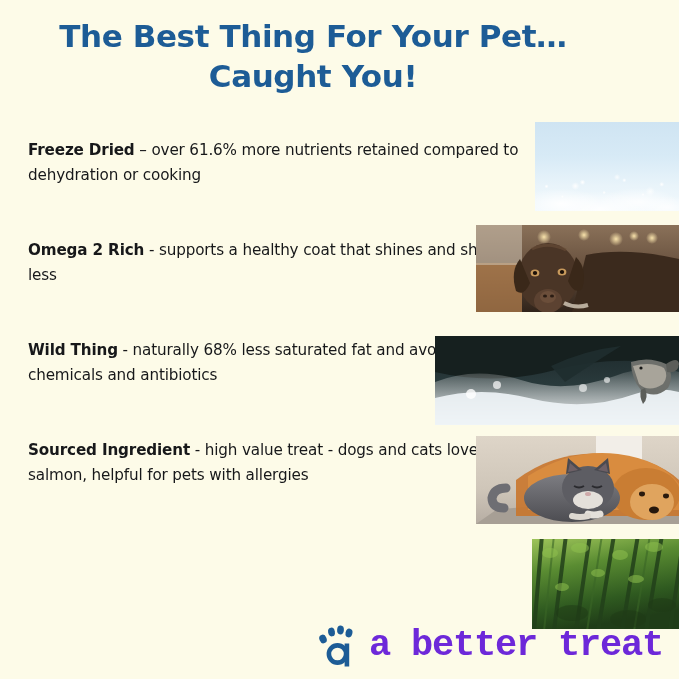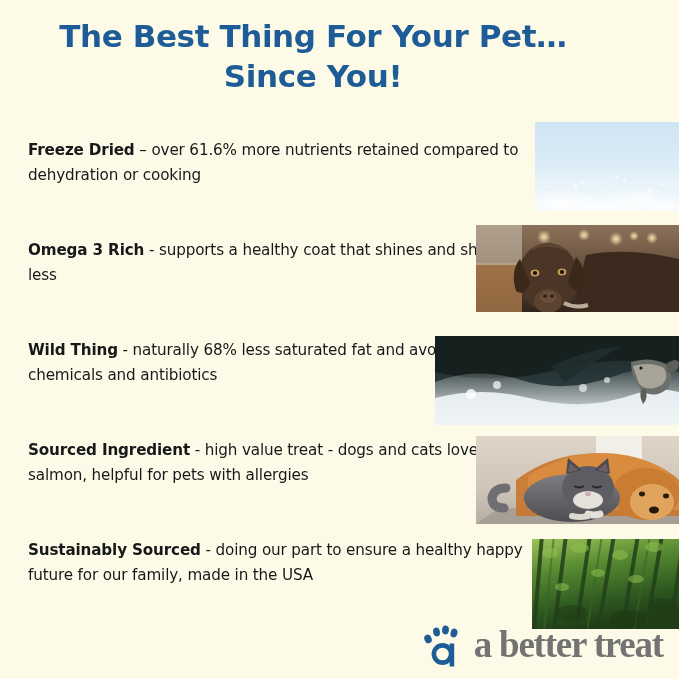--- a/index.html
+++ b/index.html
@@ -107,50 +107,50 @@
     display:flex;
     align-items:center;
     gap:4px;
   }
   .logo-mark{
     position:relative;
     width:48px; height:44px;
     flex:0 0 auto;
   }
   .logo-word{
-    color:#737373;
-    font-family:Liberation Serif, serif;
+    color:#6d28d9;
+    font-family:Liberation Mono, monospace;
     font-weight:bold;
     font-size:37px;
     line-height:42px;
     letter-spacing:-1.2px;
   }
 </style>
 </head>
 <body>
 
 <div class="title-block">
   <div class="title-line">The Best Thing For Your Pet…</div>
-  <div class="title-line">Since You!</div>
+  <div class="title-line">Caught You!</div>
 </div>
 
 <div class="features">
 
   <div class="feature" style="top:0;">
     <div class="feature-text">
       <b>Freeze Dried</b><span> – </span><span>over 61.6% more nutrients retained compared to dehydration or cooking</span>
     </div>
     <div class="photo ph-ice" style="left:535px; top:4px; width:144px; height:89px;">
         <div class="photo-inner"></div>
       </div>
   </div>
 
   <div class="feature" style="top:100px;">
     <div class="feature-text">
-      <b>Omega 3 Rich</b><span> - </span><span>supports a healthy coat that shines and sheds less</span>
+      <b>Omega 2 Rich</b><span> - </span><span>supports a healthy coat that shines and sheds less</span>
     </div>
     <div class="photo ph-dog" style="left:476px; top:7px; width:203px; height:87px;">
       <svg class="photo-inner" viewBox="0 0 203 87" preserveAspectRatio="none">
         <defs>
           <linearGradient id="dogbg" x1="0" y1="0" x2="0" y2="1">
             <stop offset="0%" stop-color="#8a7159"></stop>
               <stop offset="45%" stop-color="#6a5340"></stop>
               <stop offset="100%" stop-color="#30231a"></stop>
           </linearGradient>
           <radialGradient id="bok" cx="50%" cy="50%" r="50%">
@@ -261,23 +261,20 @@
         <ellipse cx="112" cy="58" rx="3" ry="2" fill="#cfa9a9"></ellipse>
         <path d="M98 50 Q103 53 108 50" stroke="#2a2a2e" stroke-width="2" fill="none"></path>
         <path d="M116 50 Q121 53 126 50" stroke="#2a2a2e" stroke-width="2" fill="none"></path>
         <path d="M112 78 Q118 80 124 78" stroke="#e4e0da" stroke-width="7" fill="none" stroke-linecap="round"></path>
         <path d="M96 80 Q104 82 112 80" stroke="#ddd8d0" stroke-width="6" fill="none" stroke-linecap="round"></path>
       </svg>
     </div>
   </div>
 
   <div class="feature" style="top:400px;">
-    <div class="feature-text">
-      <b>Sustainably Sourced</b><span> - </span><span>doing our part to ensure a healthy happy future for our family, made in the USA</span>
-    </div>
     <div class="photo ph-forest" style="left:532px; top:21px; width:147px; height:90px;">
       <svg class="photo-inner" viewBox="0 0 147 90" preserveAspectRatio="none">
         <defs>
           <linearGradient id="fbg" x1="0" y1="0" x2="0.3" y2="1">
             <stop offset="0%" stop-color="#9ec45a"></stop>
               <stop offset="35%" stop-color="#5a8c32"></stop>
               <stop offset="75%" stop-color="#2f5a20"></stop>
               <stop offset="100%" stop-color="#203d18"></stop>
           </linearGradient>
         </defs>

